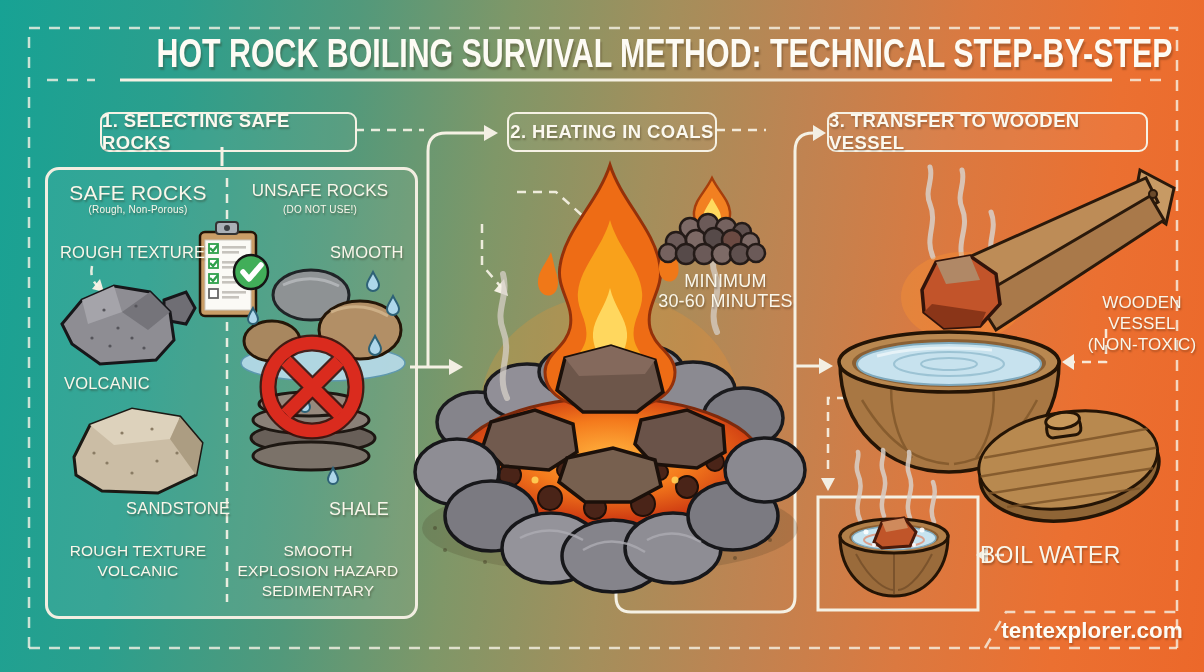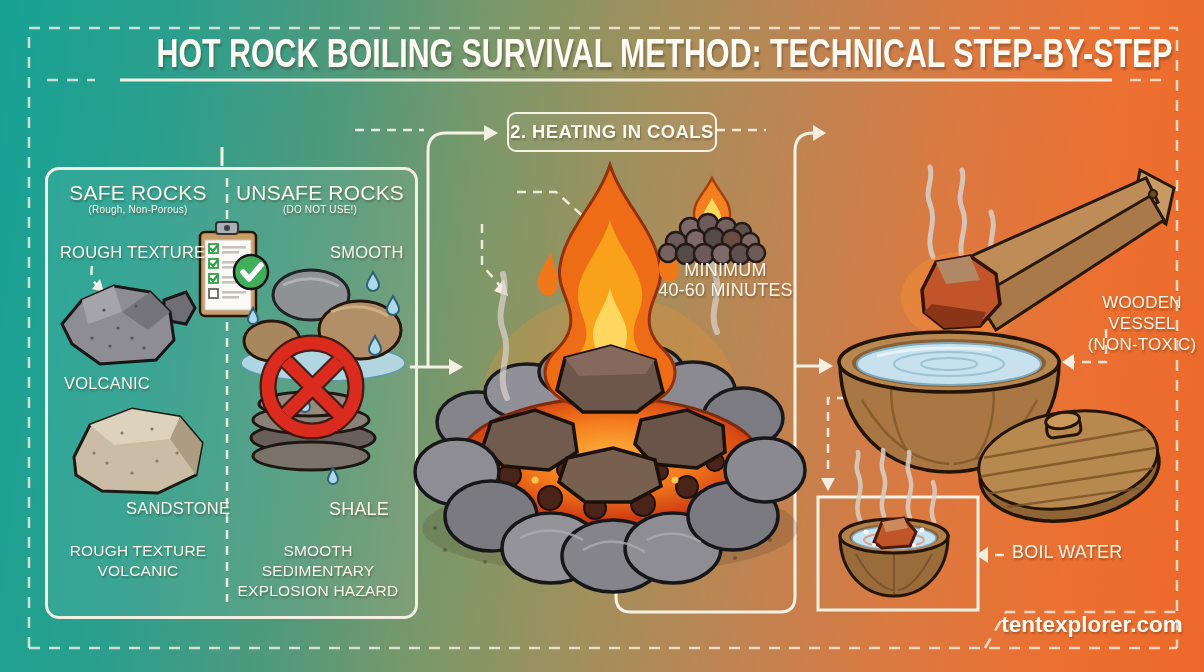--- a/index.html
+++ b/index.html
@@ -14,21 +14,21 @@
   .title{position:absolute;left:0;right:0;top:30px;text-align:center;font-size:41px;font-weight:bold;
     color:#fdfbf4;white-space:nowrap;transform:scaleX(.74);transform-origin:center;
     text-shadow:2px 3px 2px rgba(50,30,10,.28);}
   .stepbox{position:absolute;display:flex;align-items:center;justify-content:center;
     border:2.5px solid #f6f2e5;border-radius:9px;color:#fbf8ee;font-weight:bold;font-size:18.5px;
     letter-spacing:.4px;text-shadow:1px 2px 2px rgba(45,25,10,.3);background:rgba(255,255,255,.05);}
   .panel{position:absolute;left:45px;top:167px;width:367px;height:446px;
     border:3px solid #f2eee1;border-radius:14px;background:rgba(255,255,255,.07);}
   svg.ill{position:absolute;overflow:visible;}
   .footerbox{position:absolute;left:1006px;top:612px;width:172px;height:37px;
-    display:flex;align-items:flex-start;justify-content:center;color:#fdfbf4;font-weight:bold;
+    display:flex;align-items:center;justify-content:center;color:#fdfbf4;font-weight:bold;
     font-size:22.5px;text-shadow:1px 2px 2px rgba(60,25,5,.3);}
 </style>
 </head>
 <body>
 
 <div class="canvas">
 
   <div class="title">HOT ROCK BOILING SURVIVAL METHOD: TECHNICAL STEP-BY-STEP</div>
 
   <div class="panel"></div>
@@ -72,22 +72,28 @@
       <path d="M517 192 H556 L585 218"></path>
       <path d="M482 224 V265 L501 287"></path>
       <path d="M846 398 H828 V476"></path>
       <path d="M1106 329 V362 H1074"></path>
       <path d="M1004 555 H988"></path>
       <path d="M92 266 C90 276 93 282 98 286"></path>
       <path d="M227 178 V602"></path>
     </g>
   </svg>
 
+  <div class="stepbox" style="left:100px;top:112px;width:253px;height:36px">
+    <span>1. SELECTING SAFE ROCKS</span>
+  </div>
   <div class="stepbox" style="left:507px;top:112px;width:206px;height:36px">
     <span>2. HEATING IN COALS</span>
+  </div>
+  <div class="stepbox" style="left:827px;top:112px;width:317px;height:36px">
+    <span>3. TRANSFER TO WOODEN VESSEL</span>
   </div>
 
   <svg class="ill" style="left:52px;top:272px;width:145px;height:105px" viewBox="0 0 145 105">
     <path d="M112 28 L134 20 L143 36 L134 52 L112 48 Z" fill="#6f6e74" stroke="#17171a" stroke-width="3"></path>
     <path d="M20 72 L10 52 L30 28 L62 14 L98 20 L118 40 L122 68 L104 88 L48 92 Z" fill="#8e8d93" stroke="#17171a" stroke-width="3"></path>
     <path d="M30 28 L62 14 L70 40 L36 52 Z" fill="#a5a4aa"></path>
     <path d="M70 40 L98 20 L118 40 L96 58 Z" fill="#75747a"></path>
     <g fill="#55545a">
         <circle cx="40" cy="66" r="1.6"></circle>
         <circle cx="58" cy="74" r="1.6"></circle>
@@ -359,50 +365,50 @@
     <g fill="#ffffff" opacity=".9">
       <circle cx="44" cy="82" r="2.5"></circle>
         <circle cx="100" cy="80" r="2.5"></circle>
         <circle cx="52" cy="95" r="2"></circle>
         <circle cx="92" cy="95" r="2"></circle>
     </g>
   </svg>
 
   <div class="lbl ctr" style="left:48px;top:181px;width:180px;font-size:21px">SAFE ROCKS</div>
   <div class="lbl ctr" style="left:48px;top:204px;width:180px;font-size:10px">(Rough, Non-Porous)</div>
-  <div class="lbl ctr" style="left:230px;top:181px;width:180px;font-size:21px">UNSAFE ROCKS</div>
+  <div class="lbl ctr" style="left:230px;top:181px;width:180px;font-size:17px">UNSAFE ROCKS</div>
   <div class="lbl ctr" style="left:230px;top:204px;width:180px;font-size:10px">(DO NOT USE!)</div>
 
   <div class="lbl" style="left:60px;top:243px;font-size:16.5px">ROUGH TEXTURE</div>
   <div class="lbl" style="left:330px;top:243px;font-size:16.5px">SMOOTH</div>
 
   <div class="lbl" style="left:64px;top:374px;font-size:16.5px">VOLCANIC</div>
   <div class="lbl" style="left:126px;top:499px;font-size:16.5px">SANDSTONE</div>
   <div class="lbl" style="left:329px;top:499px;font-size:18px">SHALE</div>
 
   <div class="lbl ctr" style="left:48px;top:541px;width:180px;font-size:15.5px;line-height:20px">
     <div>ROUGH TEXTURE</div>
     <div>VOLCANIC</div>
   </div>
   <div class="lbl ctr" style="left:228px;top:541px;width:180px;font-size:15.5px;line-height:20px">
     <div>SMOOTH</div>
+    <div>EXPLOSION HAZARD</div>
     <div>SEDIMENTARY</div>
-    <div>EXPLOSION HAZARD</div>
-  </div>
-
-
-  <div class="lbl ctr" style="left:648px;top:261px;width:155px;font-size:18px;line-height:19.5px">
+  </div>
+
+
+  <div class="lbl ctr" style="left:648px;top:272px;width:155px;font-size:18px;line-height:19.5px">
     <div>MINIMUM</div>
-    <div>40-60 MINUTES</div>
+    <div>30-60 MINUTES</div>
   </div>
 
   <div class="lbl ctr" style="left:1072px;top:292px;width:140px;font-size:17px;line-height:21px">
     <div>WOODEN VESSEL</div>
     <div>(NON-TOXIC)</div>
   </div>
 
-  <div class="lbl" style="left:1012px;top:542px;font-size:18px">BOIL WATER</div>
+  <div class="lbl" style="left:980px;top:542px;font-size:23px">BOIL WATER</div>
 
   <div class="footerbox">
     <span>tentexplorer.com</span>
   </div>
 
 </div>
 
 </body></html>

